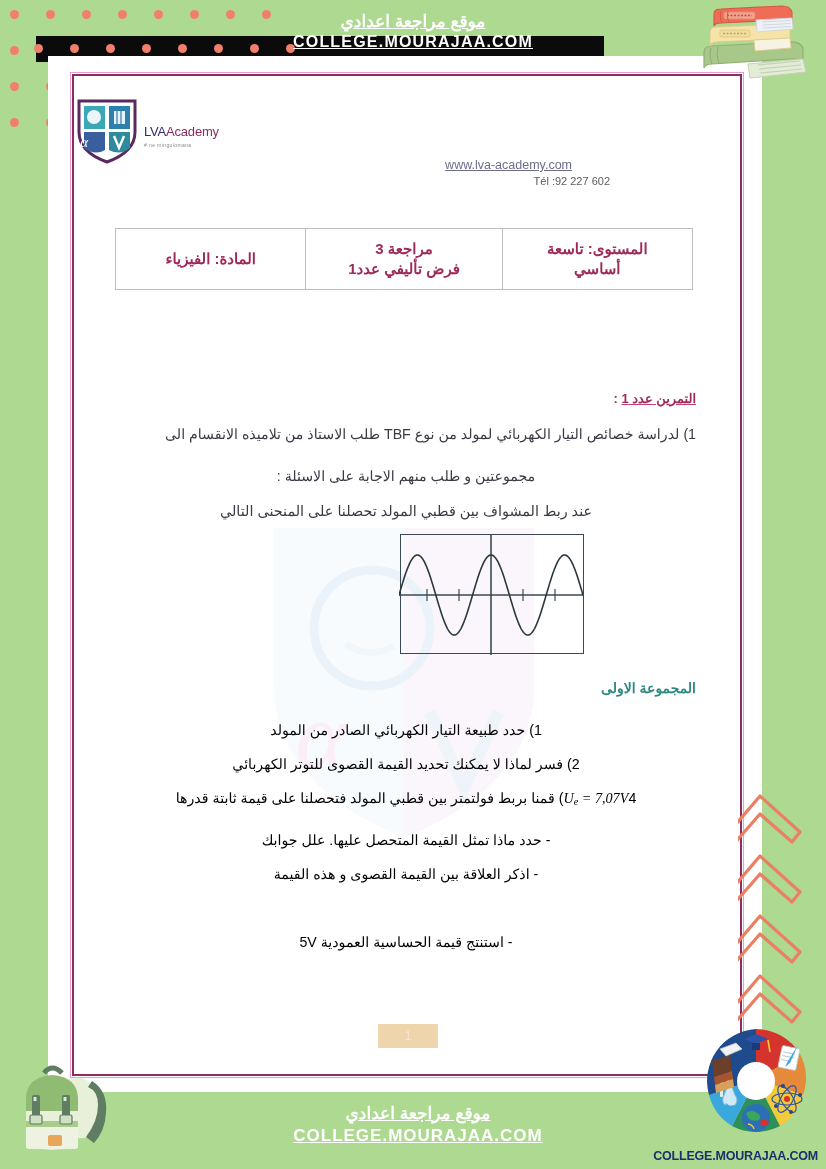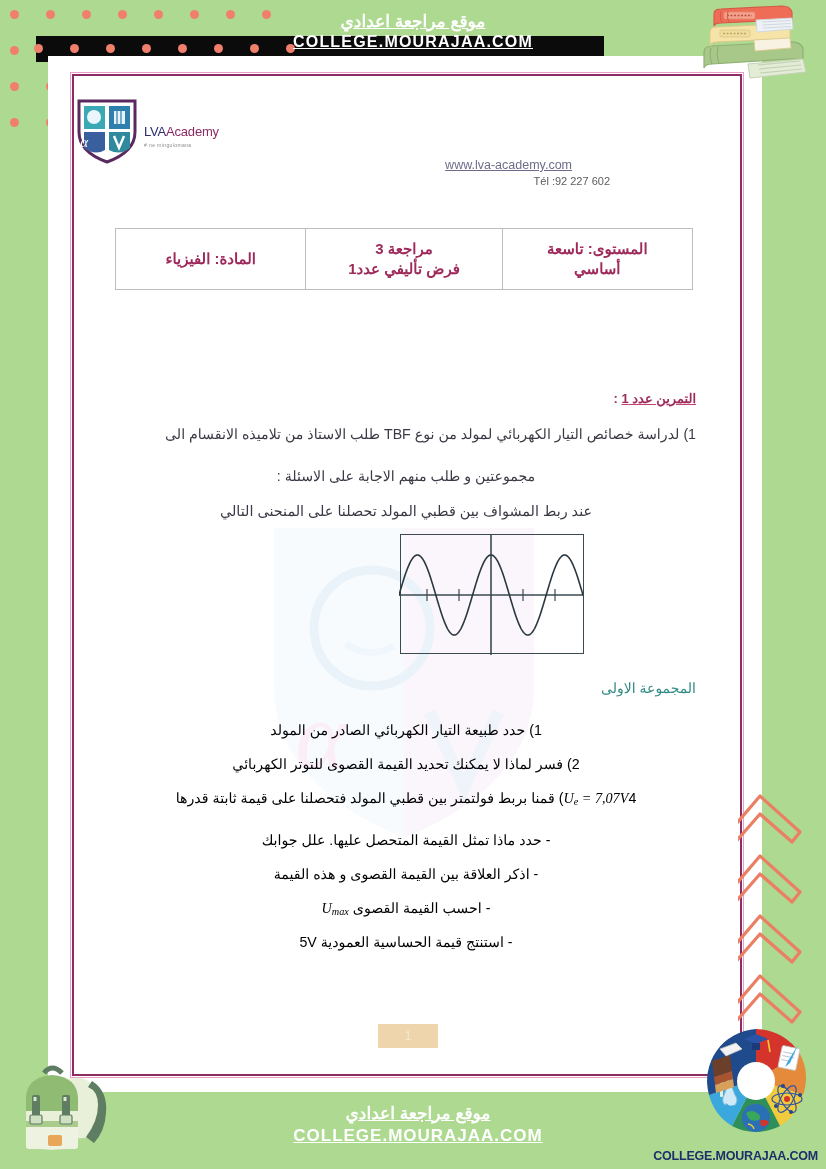--- a/index.html
+++ b/index.html
@@ -232,21 +232,21 @@
     border: 1.6px solid #3b4a52;
     background: transparent;
     z-index: 9;
   }
 
   .grp-title {
     position: absolute;
     right: 66px; top: 624px;
     font-size: 14px;
     color: #2f8a84;
-    font-weight: normal;
+    font-weight: bold;
   }
 
   .q {
     position: absolute;
     right: 66px;
     width: 580px;
     color: #000000;
     font-size: 14.2px;
     text-align: center;
     direction: rtl;
@@ -504,23 +504,20 @@
       <div class="grp-title">المجموعة الاولى</div>
 
       <div class="q q1">1) حدد طبيعة التيار الكهربائي الصادر من المولد</div>
       <div class="q q2">2) فسر لماذا   لا يمكنك تحديد القيمة القصوى للتوتر الكهربائي</div>
       <div class="q q3">
         <span class="math"><span>U</span><span class="sub">e</span><span> = 7,07V</span></span><span>4) قمنا بربط فولتمتر بين قطبي المولد فتحصلنا على قيمة ثابتة قدرها</span>
       </div>
 
       <div class="q b1">- حدد ماذا تمثل القيمة المتحصل عليها. علل جوابك</div>
       <div class="q b2">- اذكر العلاقة بين القيمة القصوى و هذه القيمة</div>
-      <div class="q b3">
-        <span>- احسب القيمة القصوى </span><span class="math"><span>U</span><span class="sub">max</span></span>
-      </div>
       <div class="q b4">- استنتج قيمة الحساسية العمودية 5V</div>
 
       <div class="page-chip">
         <span>1</span>
       </div>
 
     </div>
   </div>
 
   <div class="chevrons">

